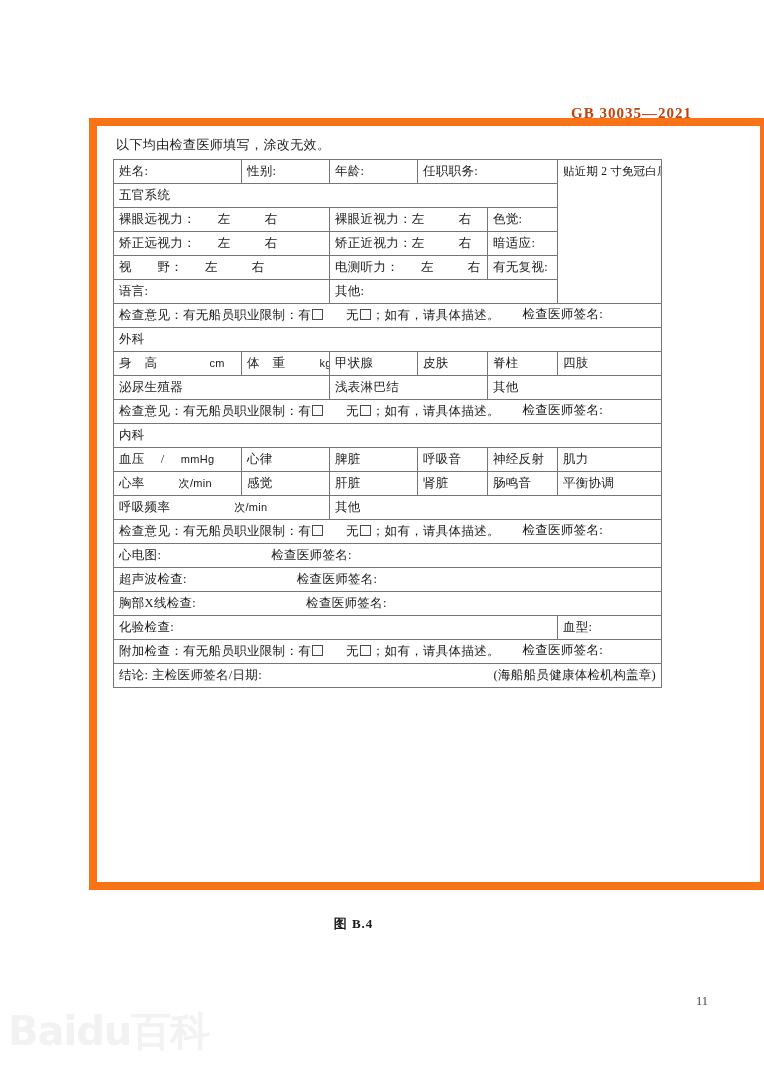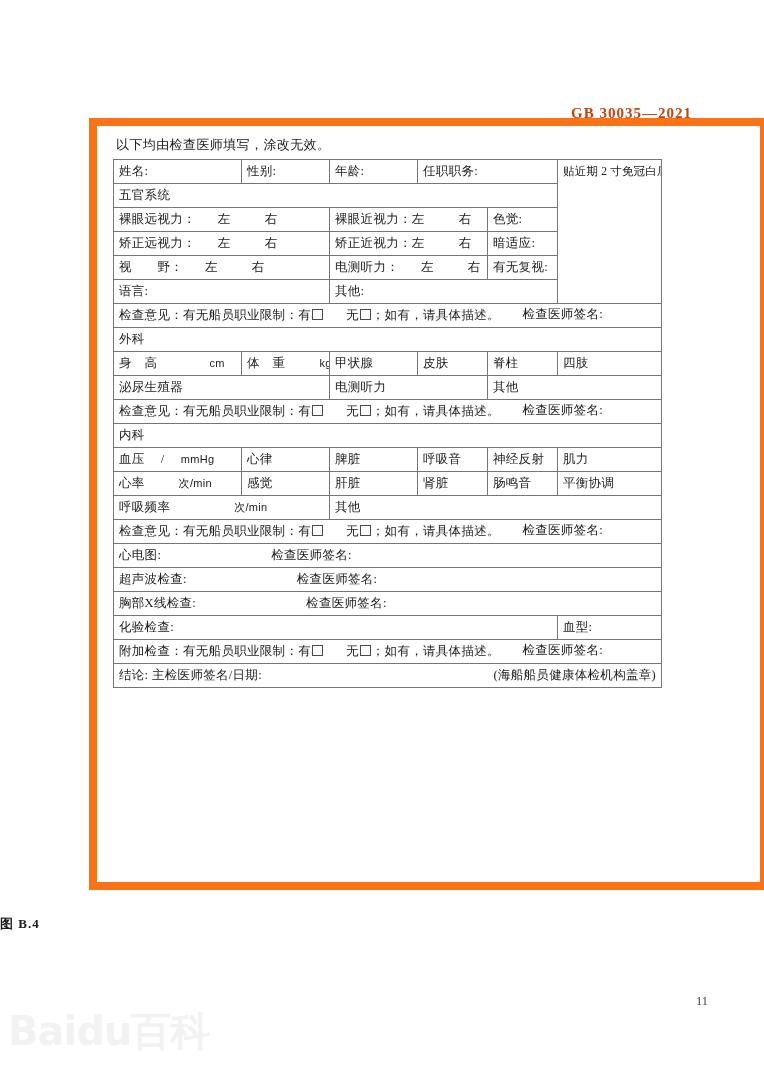--- a/index.html
+++ b/index.html
@@ -142,20 +142,21 @@
     display: inline-block;
     margin-left: 110px;
   }
 
   
   .fig-caption {
     position: absolute;
     top: 915px;
     left: 0;
     width: 707px;
+    text-align: center;
     font-size: 13px;
     font-weight: bold;
     letter-spacing: 1px;
   }
 
   
   .page-number {
     position: absolute;
     top: 994px;
     right: 56px;
@@ -248,21 +249,21 @@
         <td class="tall-24"><span>身　高</span><span class="gap-lg"></span><span class="unit">cm</span></td>
         <td class="tall-24"><span>体　重</span><span class="gap-md"></span><span class="unit">kg</span></td>
         <td class="tall-24">甲状腺</td>
         <td class="tall-24">皮肤</td>
         <td class="tall-24">脊柱</td>
         <td class="tall-24">四肢</td>
       </tr>
 
       <tr>
         <td class="tall-24" colspan="2">泌尿生殖器</td>
-        <td class="tall-24" colspan="2">电测听力</td>
+        <td class="tall-24" colspan="2">浅表淋巴结</td>
         <td class="tall-24" colspan="2">其他</td>
       </tr>
 
       <tr>
         <td colspan="6" class="opinion-cell">
           <span class="opinion-body"><span>检查意见：有无船员职业限制：有</span><span class="checkbox"></span><span class="gap-sm"></span><span>无</span><span class="checkbox"></span><span>；如有，请具体描述。</span></span>
           <span class="sign-line">检查医师签名:</span>
         </td>
       </tr>
 

